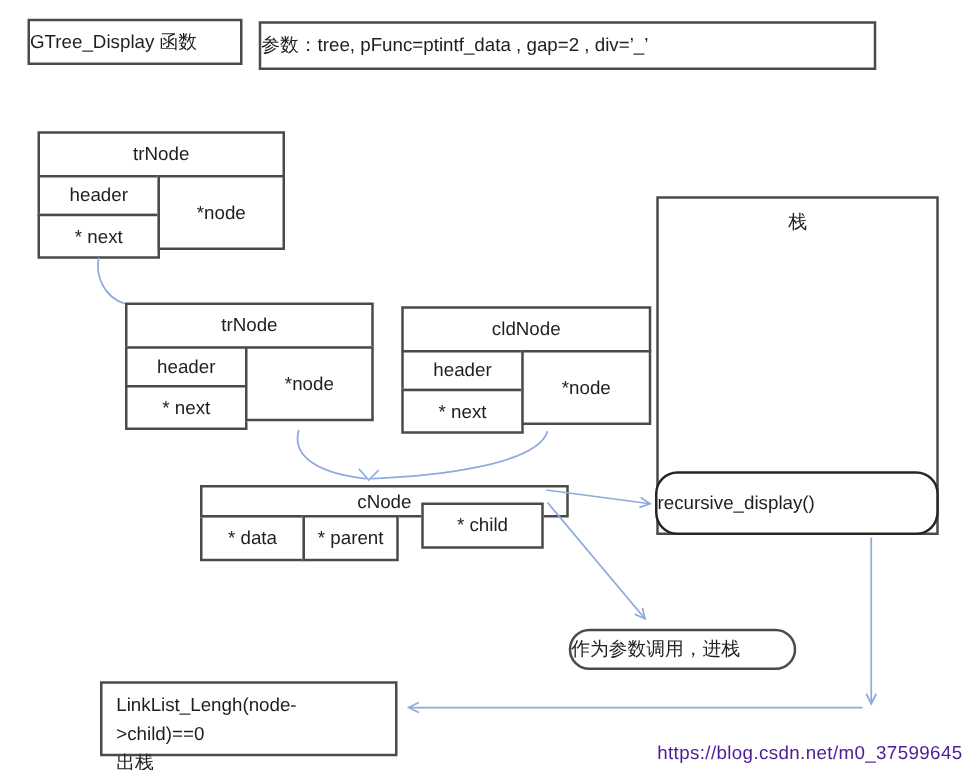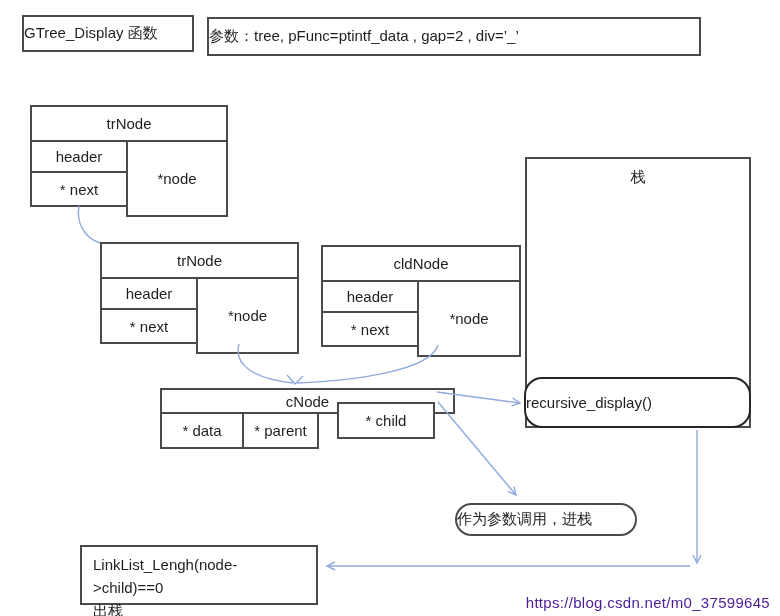--- a/index.html
+++ b/index.html
@@ -21,21 +21,21 @@
   .struct .part{position:absolute;box-sizing:border-box;border:2px solid #4a4a4a;background:#fff;}
   .struct .title{display:flex;align-items:center;justify-content:center;}
   .struct .cell{display:flex;align-items:center;justify-content:center;}
 
   #trnode-top{left:30px;top:105px;width:178px;height:102px;}
   #trnode-mid{left:100px;top:242px;width:179px;height:102px;}
   #cldnode{left:321px;top:245px;width:180px;height:100px;}
   .rec .title{left:0;top:0;width:100%;height:37px;}
   .rec .c-header{left:0;top:35px;width:98px;height:33px;}
   .rec .c-next{left:0;top:66px;width:98px;height:36px;}
-  .rec .c-node{left:96px;top:35px;width:calc(100% - 96px);height:77px;}
+  .rec .c-node{left:96px;top:35px;width:calc(100% - 96px);height:60px;}
 
   
   #stack-box{left:525px;top:157px;width:226px;height:271px;border-width:2px;}
   #stack-title{position:absolute;left:0;top:9px;width:100%;text-align:center;}
   #stack-frame{left:524px;top:377px;width:227px;height:51px;border-color:#262626;}
 
   
   #cnode{left:160px;top:388px;width:275px;height:61px;}
   #cnode .title{left:0;top:0;width:100%;height:26px;}
   #cnode .c-data{left:0;top:24px;width:84px;height:37px;}

